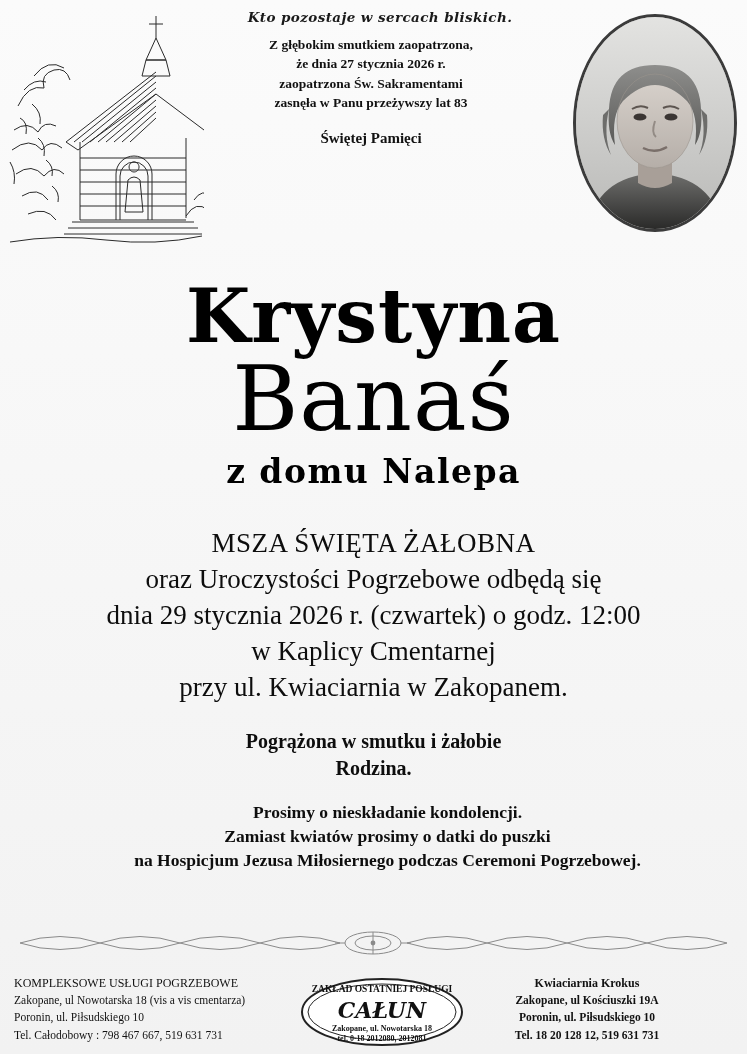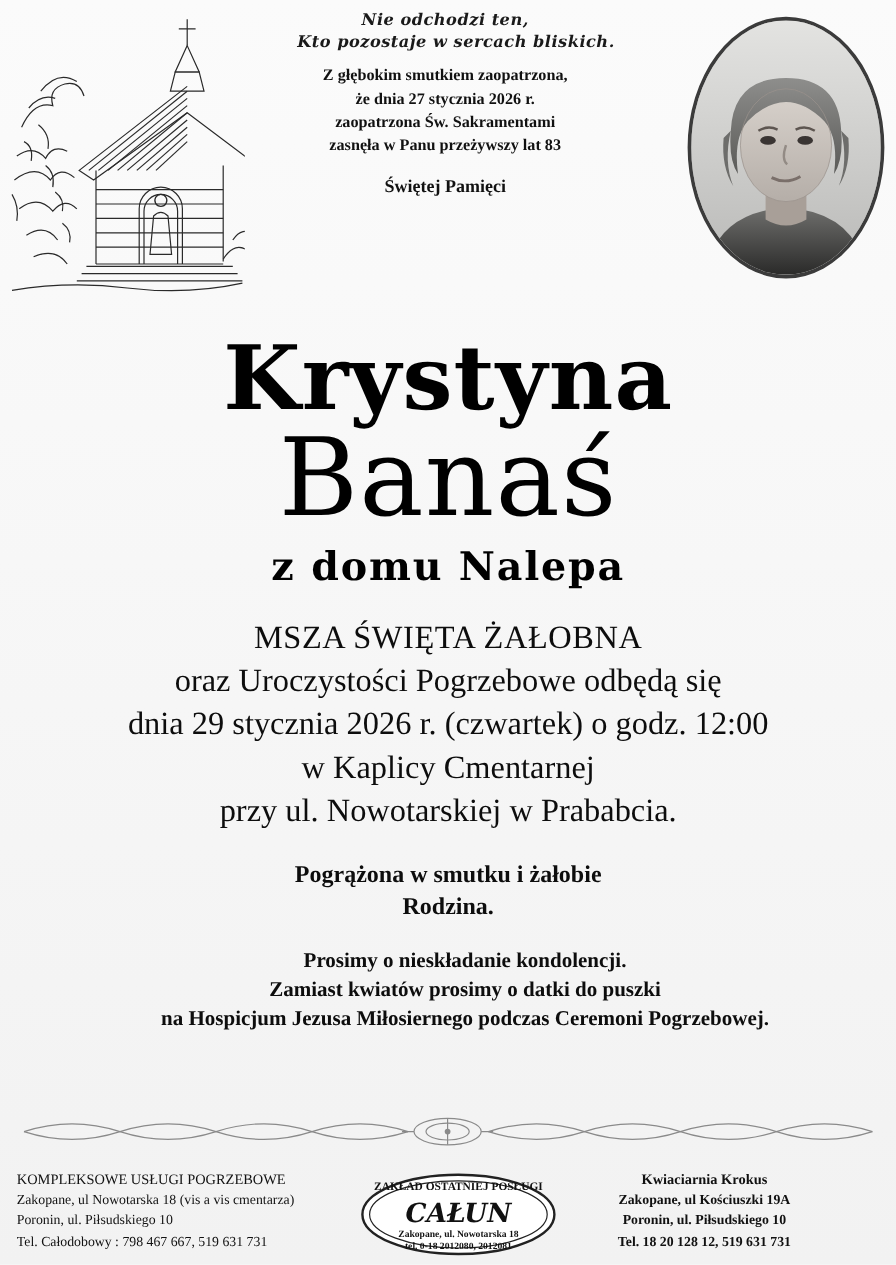--- a/index.html
+++ b/index.html
@@ -133,21 +133,21 @@
     font-size: 33px;
     line-height: 1.1;
     letter-spacing: 1.5px;
     color: #000;
     margin-top: 10px;
   }
 
   
   .ceremony {
     text-align: center;
-    margin-top: 24px;
+    margin-top: 36px;
     font-family: "Liberation Serif", serif;
     font-size: 27px;
     line-height: 1.33;
     color: #0d0d0d;
   }
   .ceremony .l1 { letter-spacing: 0.5px; }
 
   .family {
     text-align: center;
     margin-top: 22px;
@@ -276,21 +276,20 @@
           <path d="M178 206 q10 -16 22 -6"></path>
           <path d="M186 190 q8 -12 18 -4"></path>
 
           <path d="M2 232 q48 -8 96 -2 q50 6 96 -4"></path>
         </g>
       </svg>
     </div>
 
     <div class="center-block">
       <div class="verse">
-        <div>Nie odchodzi ten,</div>
         <div class="l2">Kto pozostaje w sercach bliskich.</div>
       </div>
       <div class="announce">
         <div>Z głębokim smutkiem zaopatrzona,</div>
         <div>że dnia 27 stycznia 2026 r.</div>
         <div>zaopatrzona Św. Sakramentami</div>
         <div>zasnęła w Panu przeżywszy lat 83</div>
       </div>
       <div class="memory">Świętej Pamięci</div>
     </div>
@@ -347,21 +346,21 @@
     <div class="first-name">Krystyna</div>
     <div class="last-name">Banaś</div>
     <div class="maiden">z domu Nalepa</div>
   </div>
 
   <div class="ceremony">
     <div class="l1">MSZA ŚWIĘTA ŻAŁOBNA</div>
     <div>oraz Uroczystości Pogrzebowe odbędą się</div>
     <div>dnia 29 stycznia 2026 r. (czwartek) o godz. 12:00</div>
     <div>w Kaplicy Cmentarnej</div>
-    <div>przy ul. Nowotarskiej w Prababcia.</div>
+    <div>przy ul. Kwiaciarnia w Zakopanem.</div>
   </div>
 
   <div class="family">
     <div>Pogrążona w smutku i żałobie</div>
     <div>Rodzina.</div>
   </div>
 
   <div class="request">
     <div>Prosimy o nieskładanie kondolencji.</div>
     <div>Zamiast kwiatów prosimy o datki do puszki</div>

